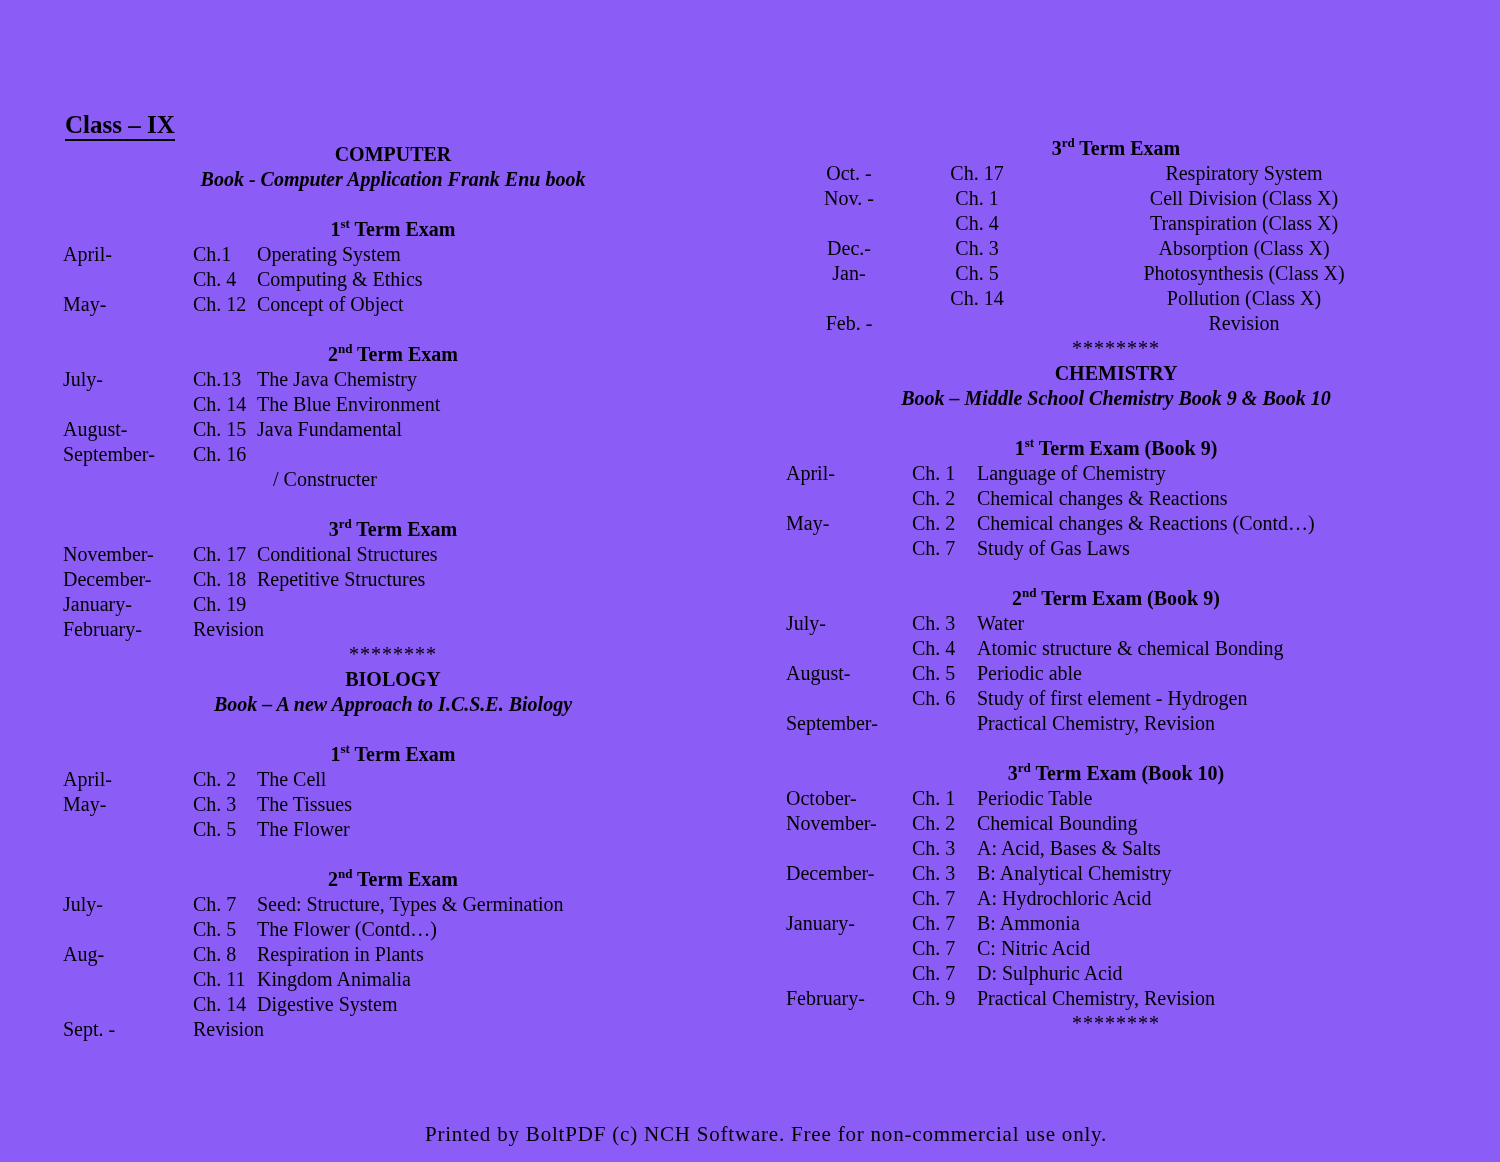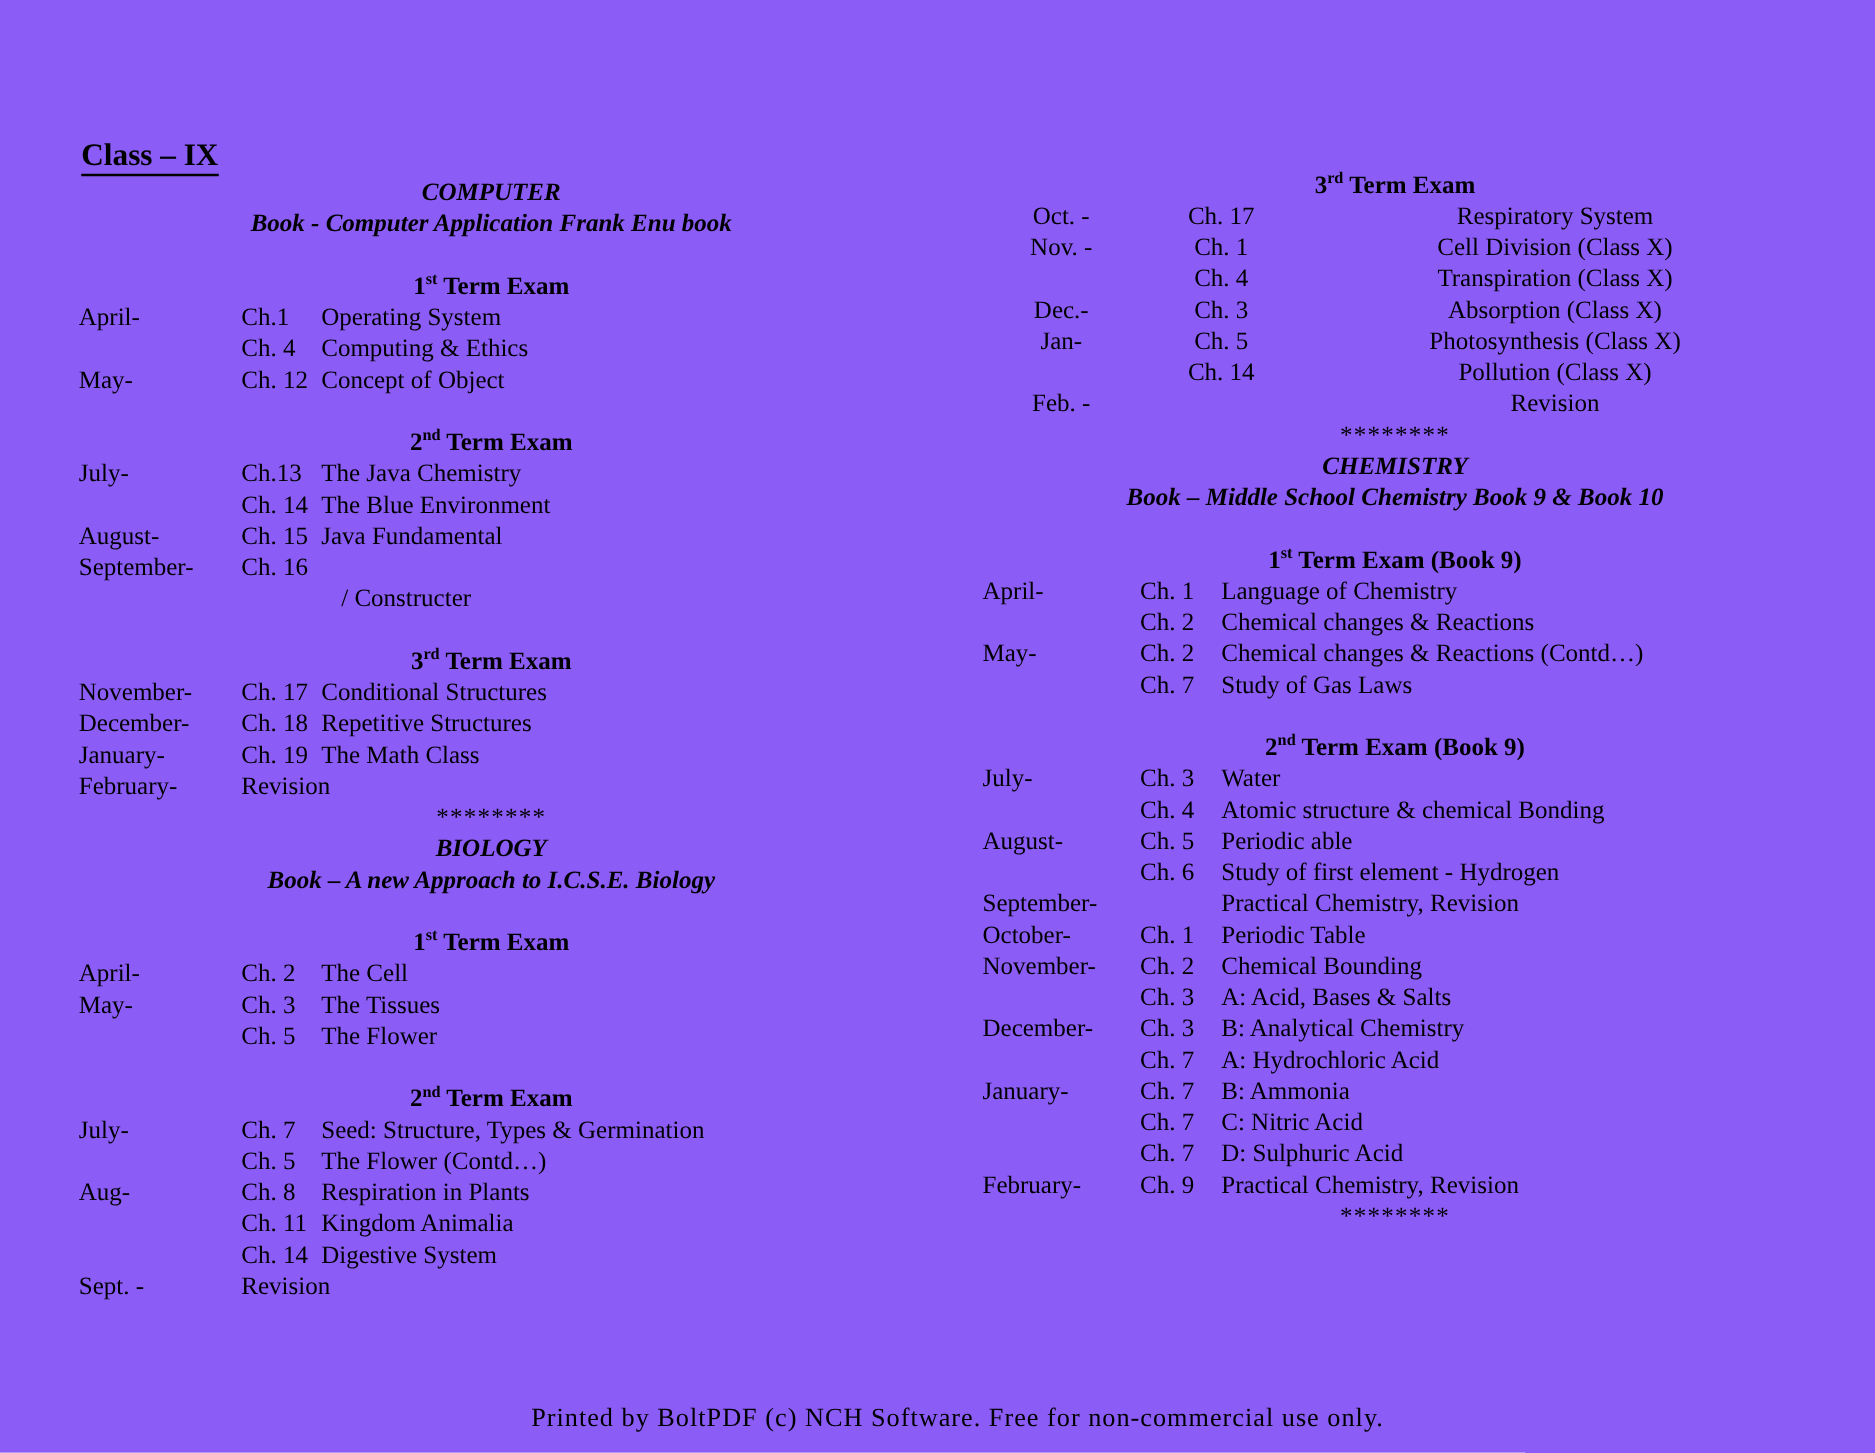--- a/index.html
+++ b/index.html
@@ -20,21 +20,21 @@
     display:inline-block; padding-bottom:1px;
   }
 
   .column {
     position:absolute; width:660px;
     font-size:20px; line-height:25px;
   }
   .col-left  { left:63px;  top:142px; }
   .col-right { left:786px; top:136px; }
 
-  .subject-title { text-align:center; font-weight:bold;font-style:italic; }
+  .subject-title { text-align:center; font-weight:bold; }
   .subject-book  { text-align:center; font-weight:bold; font-style:italic; }
 
   .term-header { text-align:center; font-weight:bold; margin-top:25px; }
   .column > .term-header:first-child { margin-top:0; }
   .term-header sup { font-size:13px; line-height:0; vertical-align:super; }
 
   .separator { text-align:center; letter-spacing:1px; }
 
   .row { display:grid; grid-template-columns:130px 64px 1fr; white-space:nowrap; }
   .col-right .row { grid-template-columns:126px 65px 1fr; }
@@ -102,21 +102,20 @@
         <span class="row-title">Conditional Structures</span>
       </div>
       <div class="row">
         <span class="row-month">December-</span>
         <span class="row-chapter">Ch. 18</span>
         <span class="row-title">Repetitive Structures</span>
       </div>
       <div class="row">
         <span class="row-month">January-</span>
         <span class="row-chapter">Ch. 19</span>
-        <span class="row-title">The Math Class</span>
       </div>
       <div class="row">
         <span class="row-month">February-</span>
         <span class="row-chapter">Revision</span>
         <span class="row-title"></span>
       </div>
       <div class="separator">********</div>
       <div class="subject-title">BIOLOGY</div>
       <div class="subject-book">Book – A new Approach to I.C.S.E. Biology</div>
       <div class="term-header"><span>1</span><sup>st</sup><span> Term Exam</span></div>
@@ -247,20 +246,21 @@
       <div class="row">
         <span class="row-month"></span>
         <span class="row-chapter">Ch. 6</span>
         <span class="row-title">Study of first element - Hydrogen</span>
       </div>
       <div class="row">
         <span class="row-month">September-</span>
         <span class="row-chapter"></span>
         <span class="row-title">Practical Chemistry, Revision</span>
       </div>
+      <div class="term-header"><span>3</span><sup>rd</sup><span> Term Exam (Book 10)</span></div>
       <div class="row">
         <span class="row-month">October-</span>
         <span class="row-chapter">Ch. 1</span>
         <span class="row-title">Periodic Table</span>
       </div>
       <div class="row">
         <span class="row-month">November-</span>
         <span class="row-chapter">Ch. 2</span>
         <span class="row-title">Chemical Bounding</span>
       </div>

